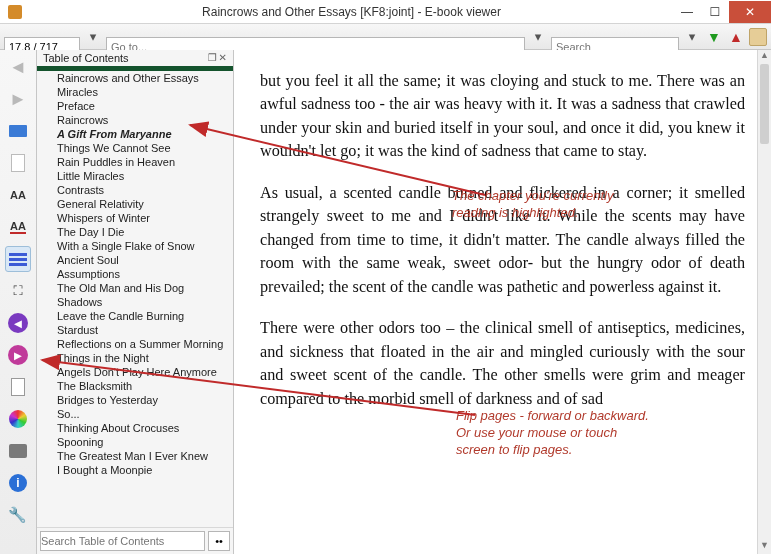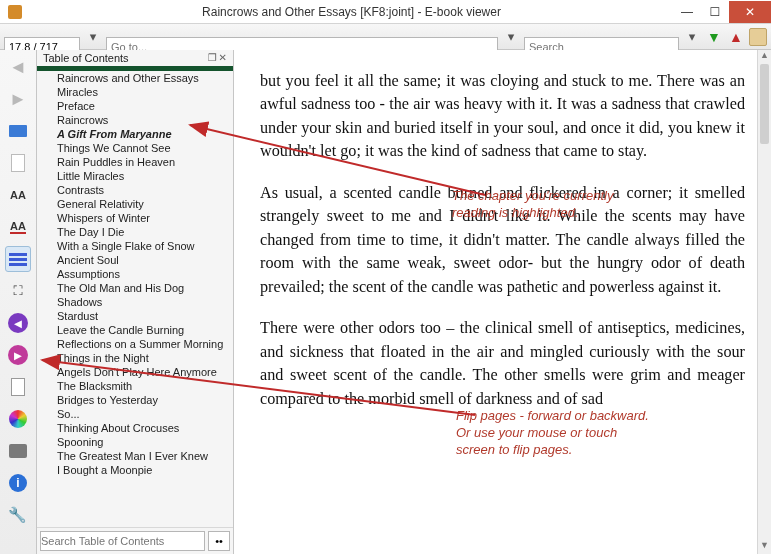--- a/index.html
+++ b/index.html
@@ -7,21 +7,21 @@
 .titlebar { height: 24px; background: #fff; display: flex; align-items: center; padding-left: 8px; border-bottom: 1px solid #d4d4d4; }
 .titlebar .app-icon { width: 14px; height: 14px; background: #d48b2a; border-radius: 2px; margin-right: 8px; }
 .titlebar .title { flex: 1; text-align: center; font-size: 12px; color: #333; }
 .winctrl { display: flex; }
 .winctrl div { width: 28px; height: 22px; display: flex; align-items: center; justify-content: center; font-size: 12px; color: #333; cursor: pointer; }
 .winctrl .close { background: #c94f3a; color: #fff; width: 42px; }
 .toolbar { height: 26px; background: linear-gradient(#f7f7f7,#e8e8e8); border-bottom: 1px solid #c6c6c6; display: flex; align-items: center; padding: 0 4px; gap: 4px; }
 .toolbar input { height: 20px; border: 1px solid #b6b6b6; padding: 0 4px; font-size: 11px; background: #fff; margin-top: 21px; }
 .pagebox { width: 76px; }
 .gobox { flex: 1; color: #888; }
-.searchbox { width: 155px; }
+.searchbox { width: 128px; }
 .tb-btn { width: 18px; height: 18px; display:flex; align-items:center; justify-content:center; font-size: 13px; color:#555; border:1px solid transparent; cursor:pointer; }
 .arrow-green { color:#1f9a1f; font-size:14px; }
 .arrow-red { color:#c02a2a; font-size:14px; }
 .scroll-icon { width:18px; height:18px; background:#e6cd97; border:1px solid #bfa468; border-radius:2px; }
 .main { display:flex; height: calc(554px - 24px - 26px); }
 .sidebar { width: 37px; background: linear-gradient(#f7f7f7,#ececec); border-right:1px solid #c6c6c6; display:flex; flex-direction:column; align-items:center; padding-top:4px; gap:6px; }
 .sb-btn { width:26px; height:26px; display:flex; align-items:center; justify-content:center; border:1px solid transparent; border-radius:3px; cursor:pointer; }
 .sb-btn.sel { background:#d9e8f6; border-color:#9dbed9; }
 .toc-panel { width:197px; background:#f5f5f5; border-right:1px solid #c6c6c6; display:flex; flex-direction:column; }
 .toc-head { display:flex; align-items:flex-start; justify-content:space-between; padding:2px 6px; font-size:11px; color:#222; border-bottom:5px solid #14532d; }
@@ -155,22 +155,22 @@
         <div class="toc-item">Little Miracles</div>
         <div class="toc-item">Contrasts</div>
         <div class="toc-item">General Relativity</div>
         <div class="toc-item">Whispers of Winter</div>
         <div class="toc-item">The Day I Die</div>
         <div class="toc-item">With a Single Flake of Snow</div>
         <div class="toc-item">Ancient Soul</div>
         <div class="toc-item">Assumptions</div>
         <div class="toc-item">The Old Man and His Dog</div>
         <div class="toc-item">Shadows</div>
+        <div class="toc-item">Leave the Candle Burning</div>
         <div class="toc-item">Stardust</div>
-        <div class="toc-item">Leave the Candle Burning</div>
         <div class="toc-item">Reflections on a Summer Morning</div>
         <div class="toc-item">Things in the Night</div>
         <div class="toc-item">Angels Don't Play Here Anymore</div>
         <div class="toc-item">The Blacksmith</div>
         <div class="toc-item">Bridges to Yesterday</div>
         <div class="toc-item">So...</div>
         <div class="toc-item">Thinking About Crocuses</div>
         <div class="toc-item">Spooning</div>
         <div class="toc-item">The Greatest Man I Ever Knew</div>
         <div class="toc-item">I Bought a Moonpie</div>

